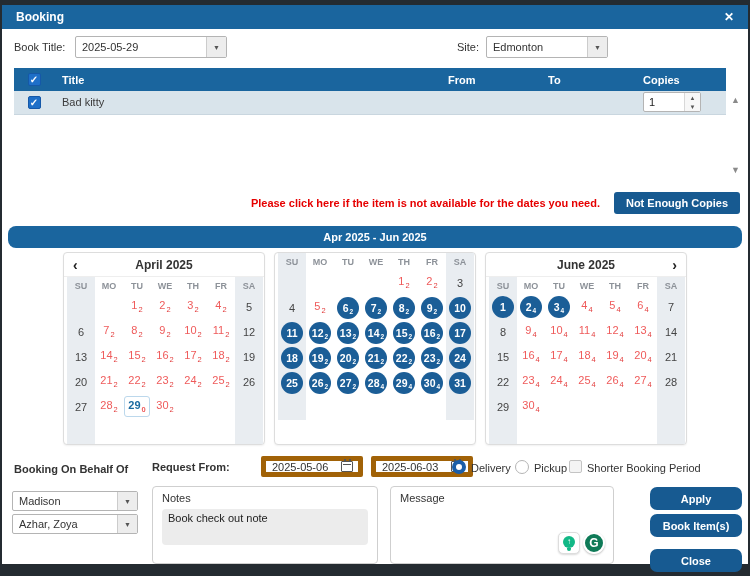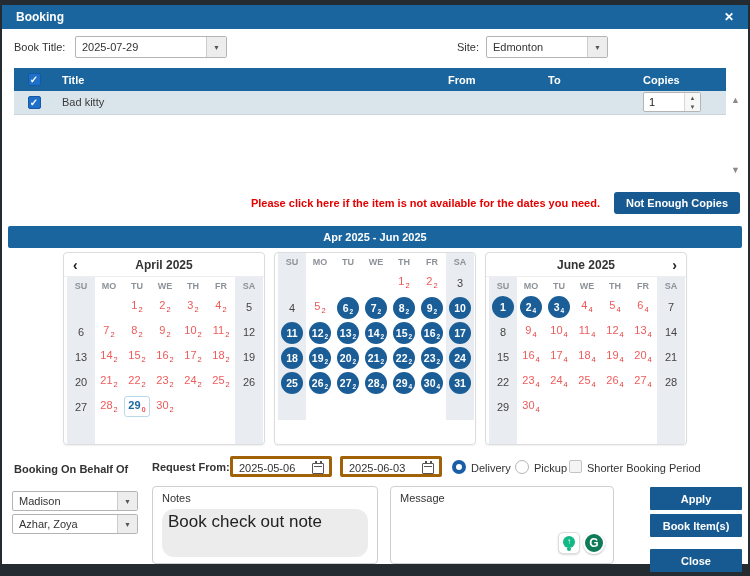--- a/index.html
+++ b/index.html
@@ -43,21 +43,21 @@
 
   
   .notice-row { position:absolute; left:0; right:8px; top:187px; height:22px; display:flex;
                 align-items:center; justify-content:flex-end; gap:14px; }
   .notice-text { color:#e60000; font-weight:bold; font-size:11px; }
   .notice-btn { background:#175a91; color:#fff; font-weight:bold; font-size:11px; border:none;
                 border-radius:3px; height:22px; padding:0 12px; cursor:pointer; }
 
   
   .banner { position:absolute; left:6px; top:221px; width:734px; height:22px; background:#1a659e; color:#fff;
-            font-weight:bold; font-size:11px; display:flex; align-items:center; justify-content:center; border-radius:2px; }
+            font-weight:bold; font-size:11px; display:flex; align-items:center; justify-content:center; border-radius:8px; }
 
   
   #cal-zone { position:absolute; left:0; top:247px; width:746px; height:195px; }
   .cal-card { position:absolute; top:0; width:202px; height:193px; background:#fff; border:1px solid #ddd;
               border-radius:4px; box-shadow:0 1px 2px rgba(0,0,0,0.06); }
   .cal-card:nth-child(1) { left:61px; } .cal-card:nth-child(2) { left:272px; } .cal-card:nth-child(3) { left:483px; }
   .cal-head { height:24px; position:relative; text-align:center; font-size:12px; font-weight:bold; color:#333;
               line-height:24px; border-bottom:1px solid #eee; }
   .nav { position:absolute; top:0; font-size:14px; font-weight:bold; color:#222; cursor:pointer; }
   .nav-prev { left:9px; } .nav-next { right:9px; }
@@ -71,65 +71,65 @@
   .num .s, .today-box .s, .circle .s { font-size:7.5px; vertical-align:sub; margin-left:1px; }
   .num.av .s { color:#e23b3b; }
   .circle { display:inline-flex; align-items:center; justify-content:center; width:22px; height:22px;
             border-radius:50%; background:#1b5e97; color:#fff; font-weight:bold; font-size:10.5px; cursor:pointer; }
   .circle .s { margin-top:7px; font-size:6.5px; }
   .today-box { display:inline-block; border:1px solid #bcd8ec; background:#fff; border-radius:3px;
                padding:2px 3px; color:#1a6aa0; font-weight:bold; }
   .today-box .s { color:#ef5a5a; }
 
   
-  .datebox { position:absolute; top:451px; height:21px; display:flex; border:3px solid #a16207; background:#fff;
-             border-radius:2px; align-items:flex-end; font-size:11px; color:#333; }
+  .datebox { position:absolute; top:451px; height:21px; display:flex; border:5px solid #a16207; background:#fff;
+             border-radius:2px; align-items:flex-start; font-size:11px; color:#333;margin-left:31px; }
   #date-from { left:228px; width:102px; } #date-to { left:338px; width:102px; }
   .datebox .dval { flex:1; padding:0 6px; }
   .cal-ic { width:12px; height:11px; border:1px solid #555; border-radius:1px; position:relative; margin-right:5px; }
   .cal-ic::before { content:""; position:absolute; top:-3px; left:2px; width:2px; height:3px; background:#555; box-shadow:5px 0 0 #555; }
   .cal-ic::after { content:""; position:absolute; top:2px; left:1px; right:1px; height:1px; background:#555; }
 
   .radio { position:absolute; width:14px; height:14px; border-radius:50%; border:1px solid #b5b5b5; background:#fff; cursor:pointer; }
   .radio.on { border:4px solid #1b5ea8; }
   .check { position:absolute; width:13px; height:13px; border:1px solid #c4c4c4; background:#f4f4f4; border-radius:2px; cursor:pointer; }
 
   .panel { position:absolute; top:481px; height:78px; border:1px solid #cfcfcf; border-radius:4px; background:#fff; }
   #notes-panel { left:150px; width:226px; } #message-panel { left:388px; width:224px; }
   .plabel { position:absolute; left:9px; top:5px; font-weight:normal; font-size:11px; color:#333; }
-  .notes-area { position:absolute; left:9px; top:22px; right:9px; height:48px; background:#ececec;
-                border-radius:12px; font-size:17px; color:#222; padding:3px 6px; }
+  .notes-area { position:absolute; left:9px; top:22px; right:9px; height:36px; background:#ececec;
+                border-radius:4px; font-size:11px; color:#222; padding:3px 6px; }
   .gicons { position:absolute; right:8px; bottom:9px; display:flex; gap:3px; align-items:center; }
   .g-tone { width:22px; height:22px; background:#fff; border:1px solid #ddd; border-radius:5px; display:inline-flex;
             align-items:center; justify-content:center; box-shadow:0 1px 2px rgba(0,0,0,0.15); cursor:pointer; flex-direction:column; }
   .g-circle { width:12px; height:12px; border-radius:50%; background:#12b886; color:#fff; font-size:8px;
               display:flex; align-items:center; justify-content:center; font-weight:bold; }
   .g-stem { width:4px; height:3px; background:#12b886; border-radius:0 0 2px 2px; }
   .g-logo { width:22px; height:22px; border-radius:50%; background:#0e7a57; color:#fff; font-weight:bold; font-size:12px;
             display:inline-flex; align-items:center; justify-content:center; border:2px solid #fff;
             box-shadow:0 1px 2px rgba(0,0,0,0.25); cursor:pointer; }
 
   .action-btn { position:absolute; left:648px; width:92px; height:23px; background:#175a91; color:#fff;
-                font-size:11px; font-weight:bold; border:none; border-radius:1px; display:flex;
+                font-size:11px; font-weight:bold; border:none; border-radius:7px; display:flex;
                 align-items:center; justify-content:center; cursor:pointer; }
   #btn-apply { top:482px; } #btn-book { top:509px; } #btn-close-f { top:544px; }
 </style>
 </head>
 <body>
 
 <div class="dialog">
 
   <div class="titlebar">
     <span>Booking</span>
     <span class="close">✕</span>
   </div>
 
   <span class="lbl" style="left:12px;top:36px;">Book Title:</span>
   <div class="select" id="sel-book">
-    <span class="val">2025-07-29</span>
+    <span class="val">2025-05-29</span>
     <span class="arrow">▼</span>
   </div>
   <span class="lbl" style="left:455px;top:36px;">Site:</span>
   <div class="select" id="sel-site">
     <span class="val">Edmonton</span>
     <span class="arrow">▼</span>
   </div>
 
   <table class="grid">
     <colgroup>

